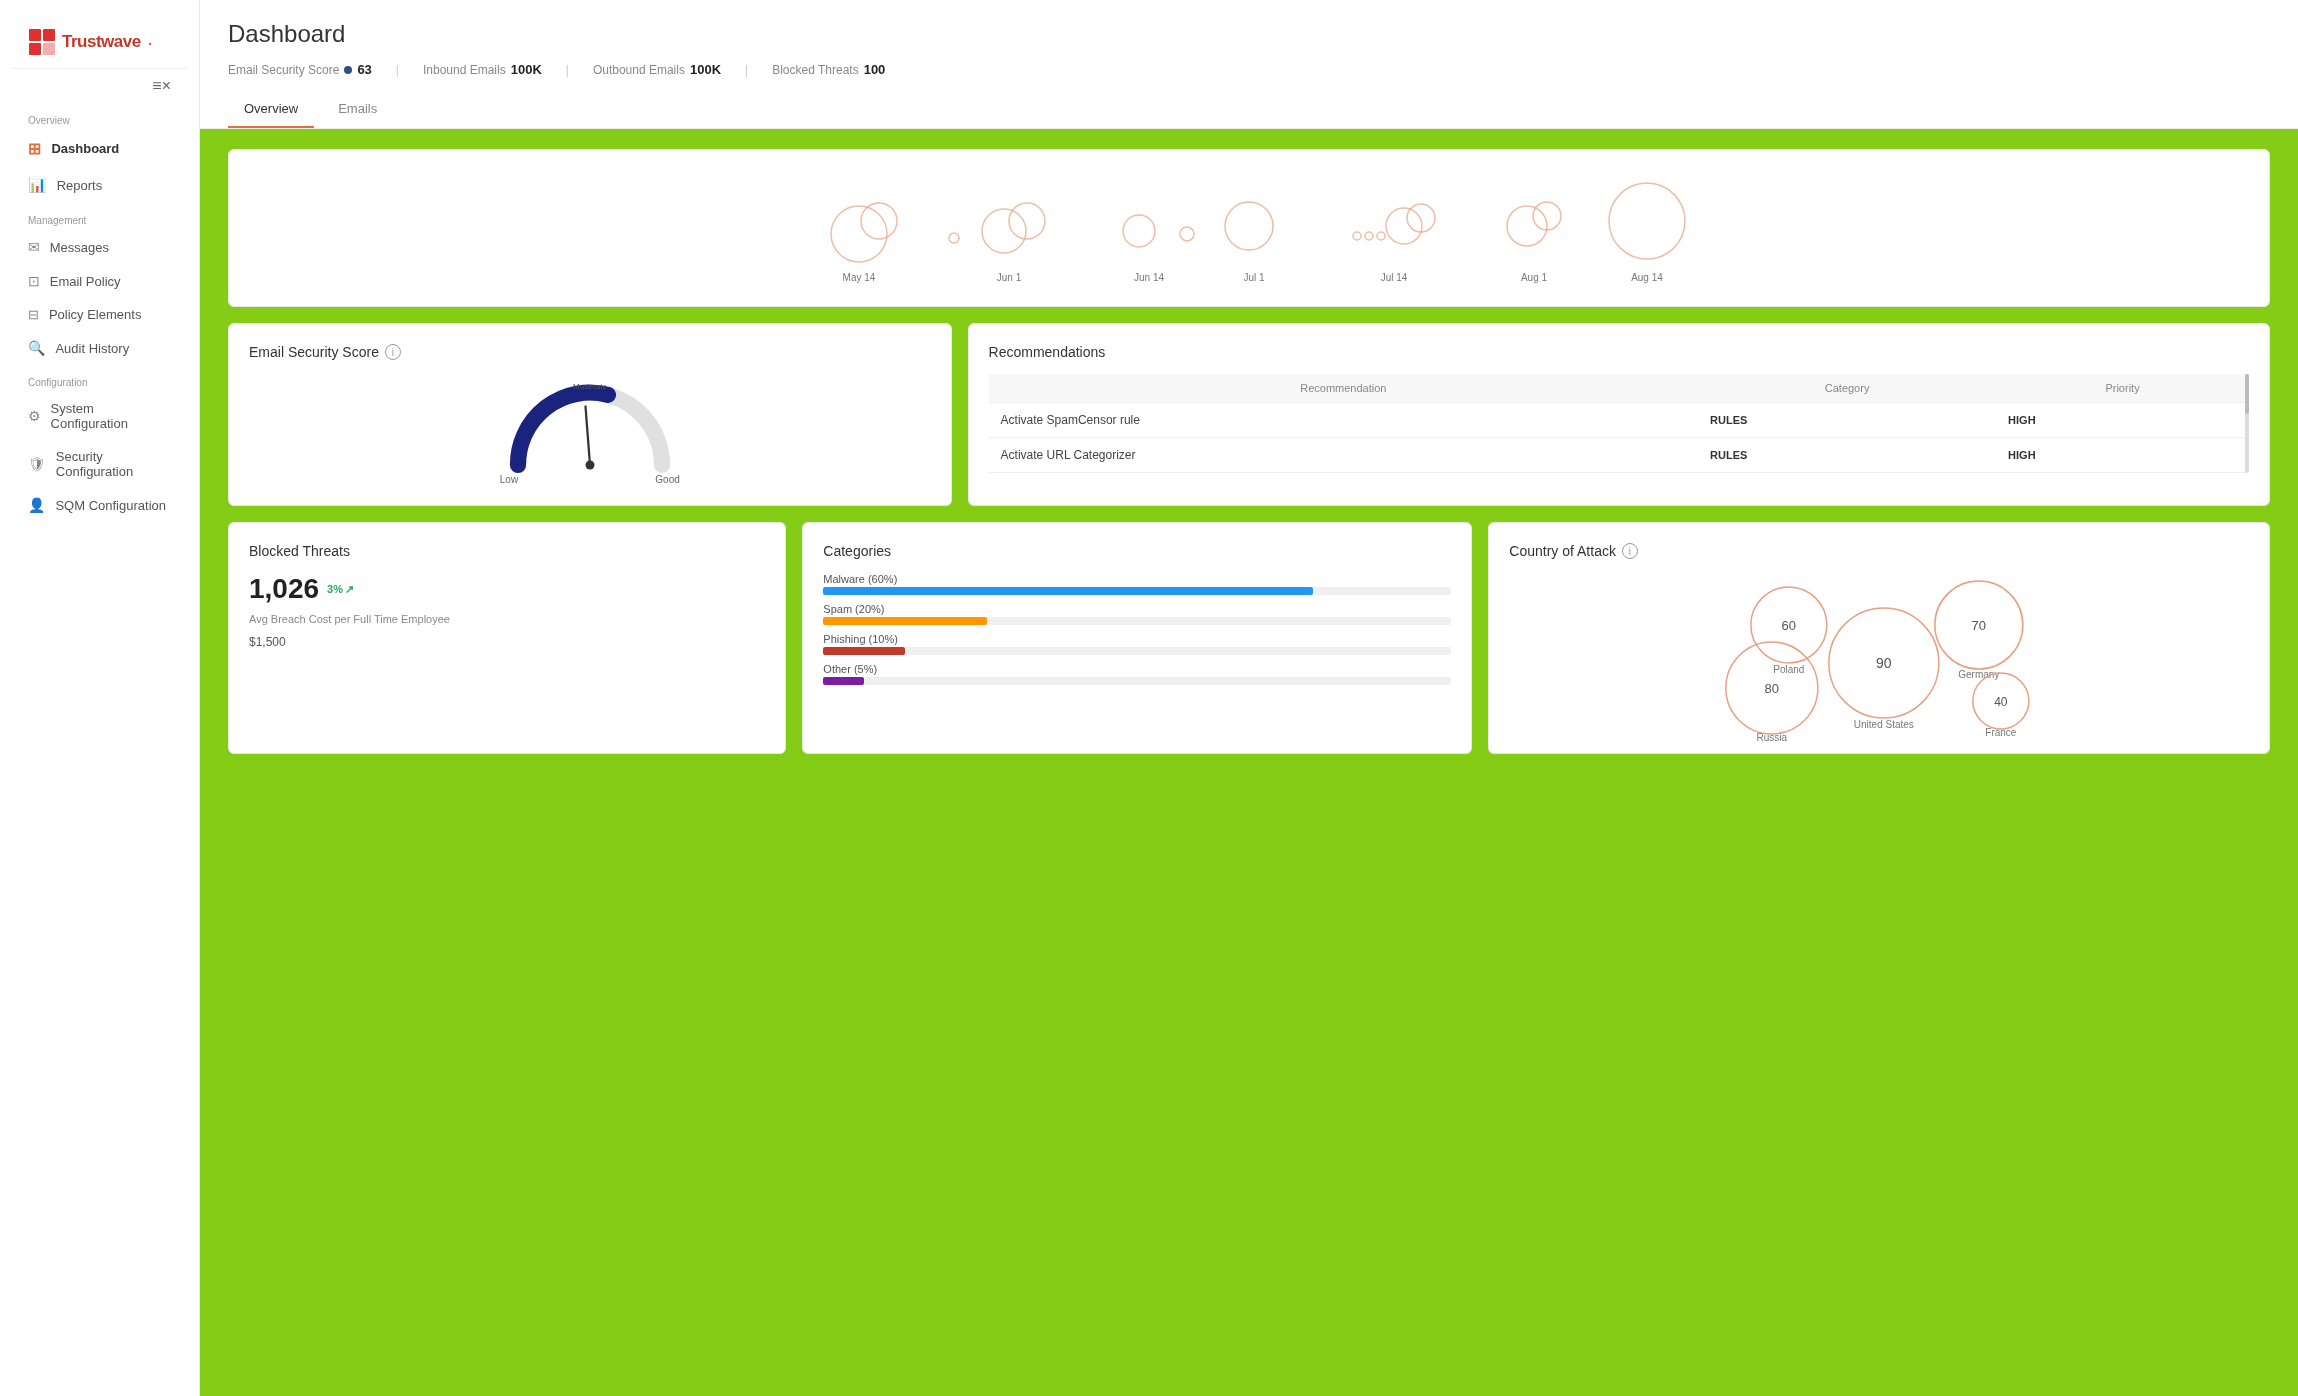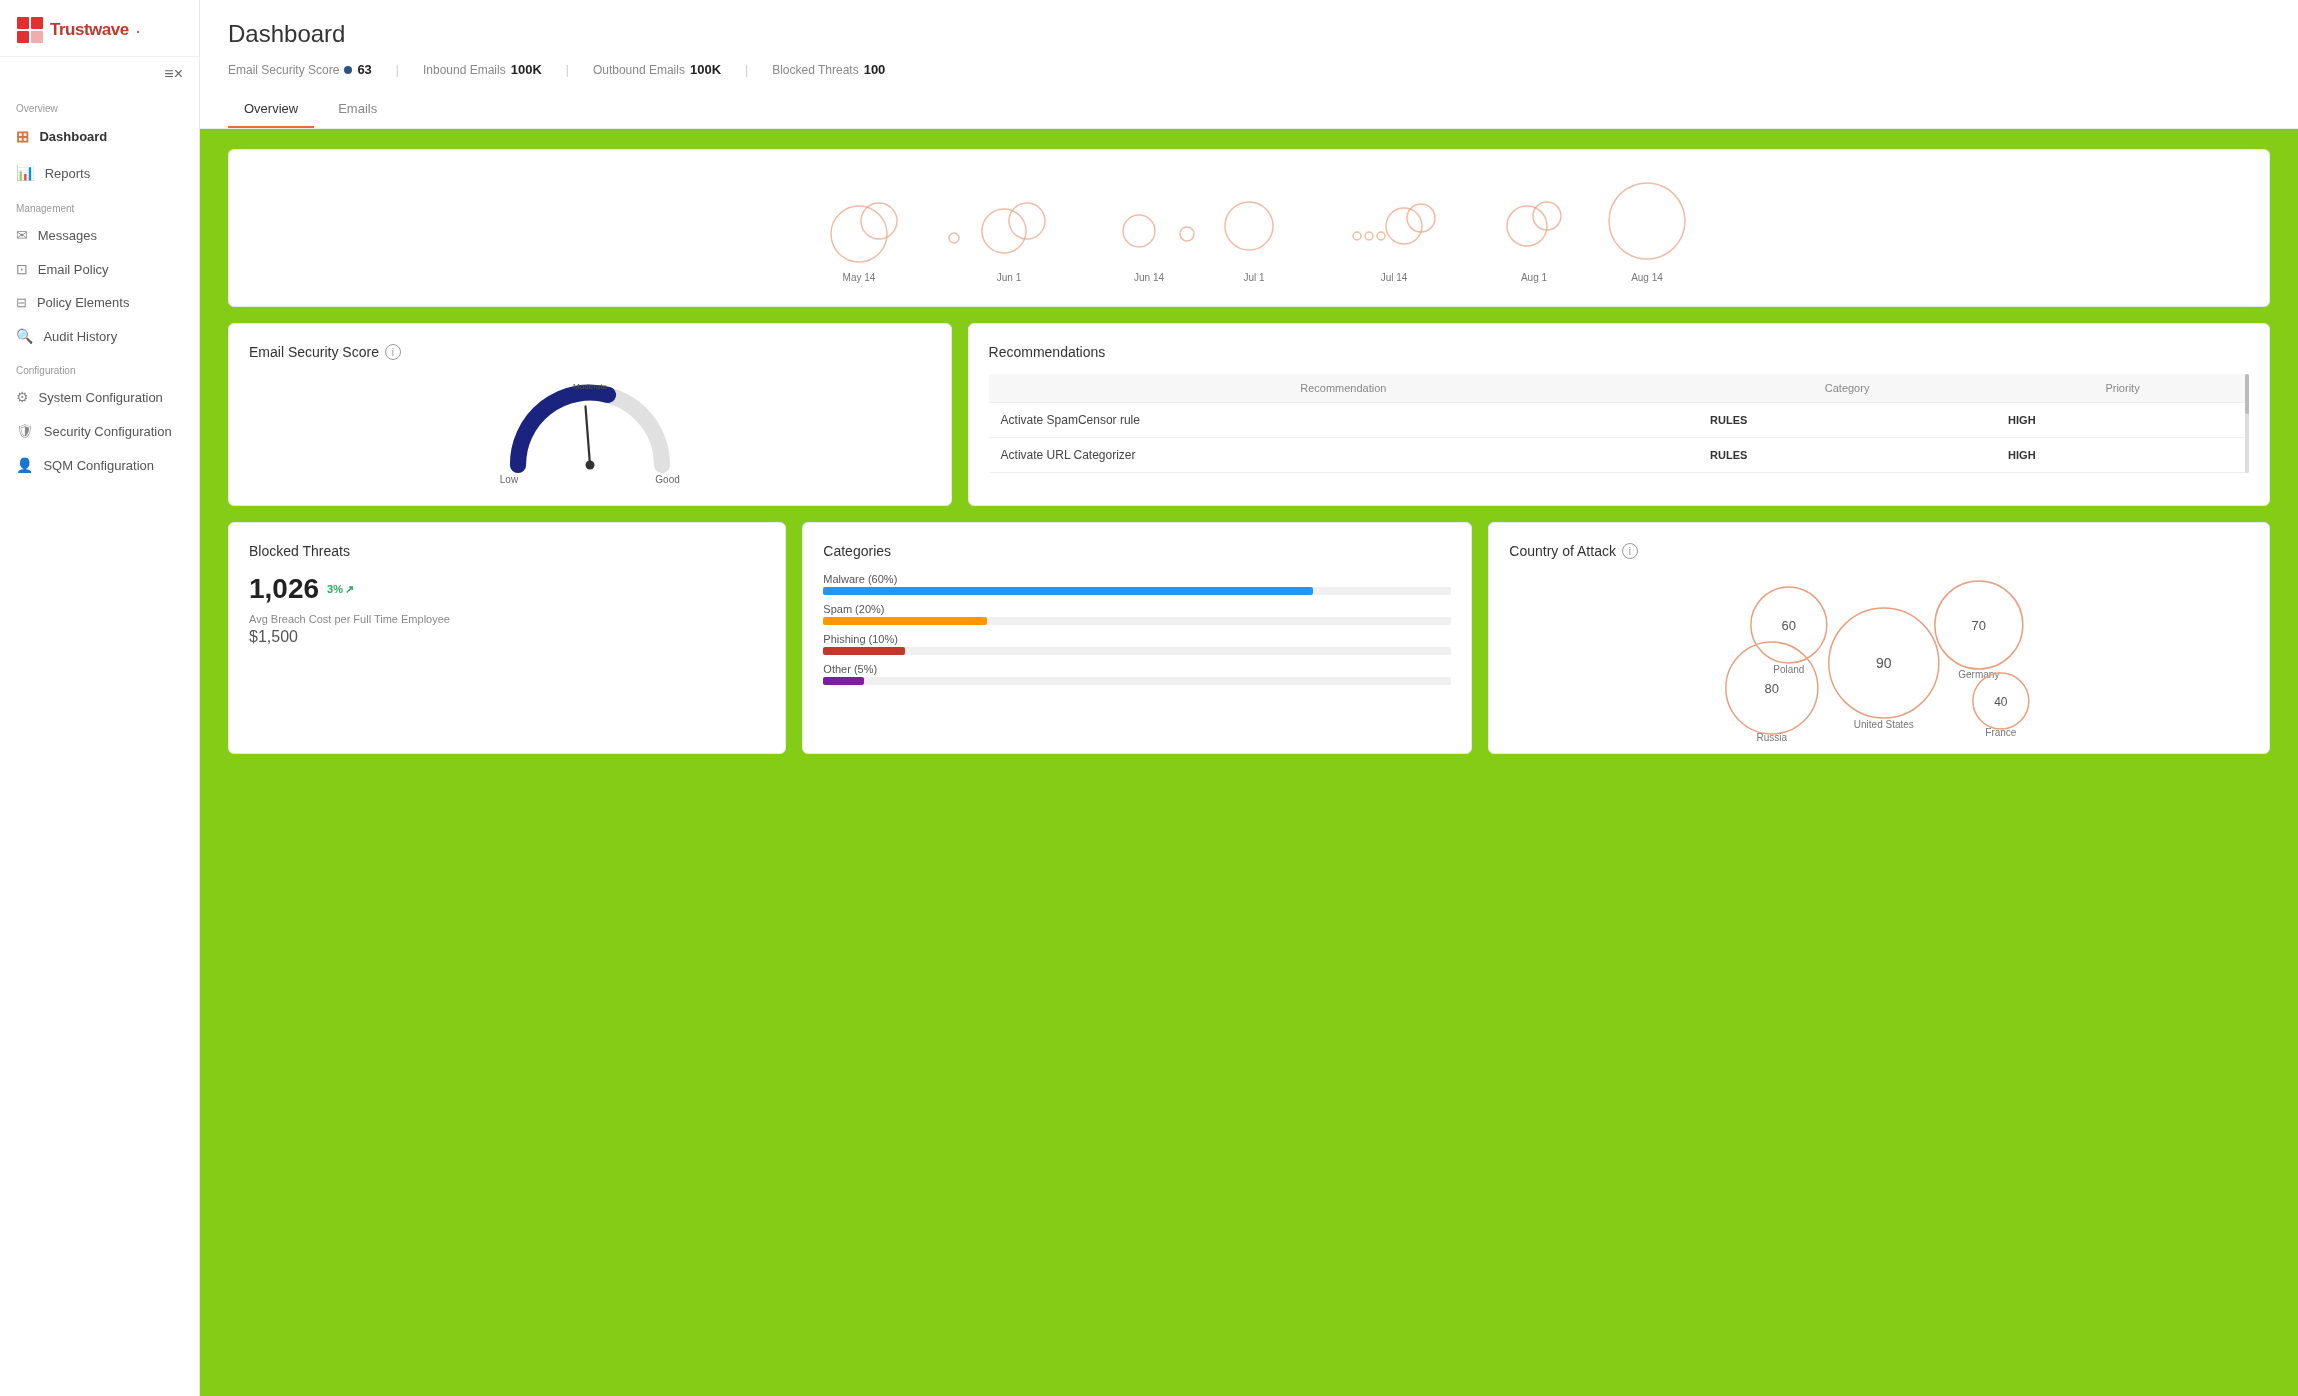--- a/index.html
+++ b/index.html
@@ -1,19 +1,19 @@
 <!DOCTYPE html>
 <html><head>
   <meta charset="utf-8">
   <style>
     * { box-sizing: border-box; margin: 0; padding: 0; }
     body { font-family: -apple-system, BlinkMacSystemFont, 'Segoe UI', Arial, sans-serif; background: #f5f5f5; display: flex; height: 100vh; overflow: hidden; font-size: 13px; color: #333; }
 
     
-    .sidebar { width: 200px; background: #fff; border-right: 1px solid #e8e8e8; display: flex; flex-direction: column; padding: 0; flex-shrink: 0; overflow-y: auto; }
+    .sidebar { width: 200px; background: #fff; border-right: 1px solid #e8e8e8; display: flex; flex-direction: column; padding: 12px; flex-shrink: 0; overflow-y: auto; }
     .sidebar-logo { padding: 16px 16px 12px; border-bottom: 1px solid #eee; display: flex; align-items: center; gap: 6px; }
     .logo-icon { width: 28px; height: 28px; }
     .logo-text { font-size: 17px; font-weight: 700; color: #c0392b; letter-spacing: -0.5px; }
     .logo-dot { color: #e74c3c; font-size: 20px; }
     .sidebar-menu-toggle { padding: 8px 16px; display: flex; justify-content: flex-end; cursor: pointer; color: #666; font-size: 16px; }
     .sidebar-section-label { font-size: 10px; color: #999; text-transform: none; padding: 12px 16px 4px; font-weight: 400; }
     .sidebar-item { display: flex; align-items: center; gap: 10px; padding: 9px 16px; cursor: pointer; color: #555; transition: background 0.15s; }
     .sidebar-item.active { color: #333; font-weight: 600; }
     .sidebar-item .item-icon { font-size: 16px; color: #e07040; }
     .sidebar-item.active .item-icon { color: #e07040; }
@@ -53,21 +53,21 @@
     .rec-table { width: 100%; border-collapse: collapse; }
     .rec-table th { font-size: 11px; color: #888; font-weight: 500; text-align: center; padding: 8px 12px; background: #f7f7f7; border-bottom: 1px solid #eee; }
     .rec-table td { font-size: 12px; color: #444; padding: 10px 12px; border-bottom: 1px solid #f0f0f0; }
     .badge { font-size: 11px; font-weight: 600; color: #333; }
     .badge-high { color: #333; }
 
     
     .threats-number { font-size: 28px; font-weight: 700; color: #222; display: flex; align-items: center; gap: 8px; }
     .trend-badge { font-size: 11px; color: #27ae60; display: flex; align-items: center; gap: 2px; }
     .threats-subtitle { font-size: 11px; color: #888; margin-top: 8px; }
-    .threats-cost { font-size: 16px; color: #555; margin-top: 3px; }
+    .threats-cost { font-size: 12px; color: #555; margin-top: 10px; }
 
     
     .cat-item { margin-bottom: 8px; }
     .cat-label { font-size: 11px; color: #555; margin-bottom: 2px; }
     .cat-bar-bg { background: #f0f0f0; border-radius: 2px; height: 8px; width: 100%; }
     .cat-bar { height: 8px; border-radius: 2px; }
 
     
     .country-chart { position: relative; height: 160px; }
   </style>

